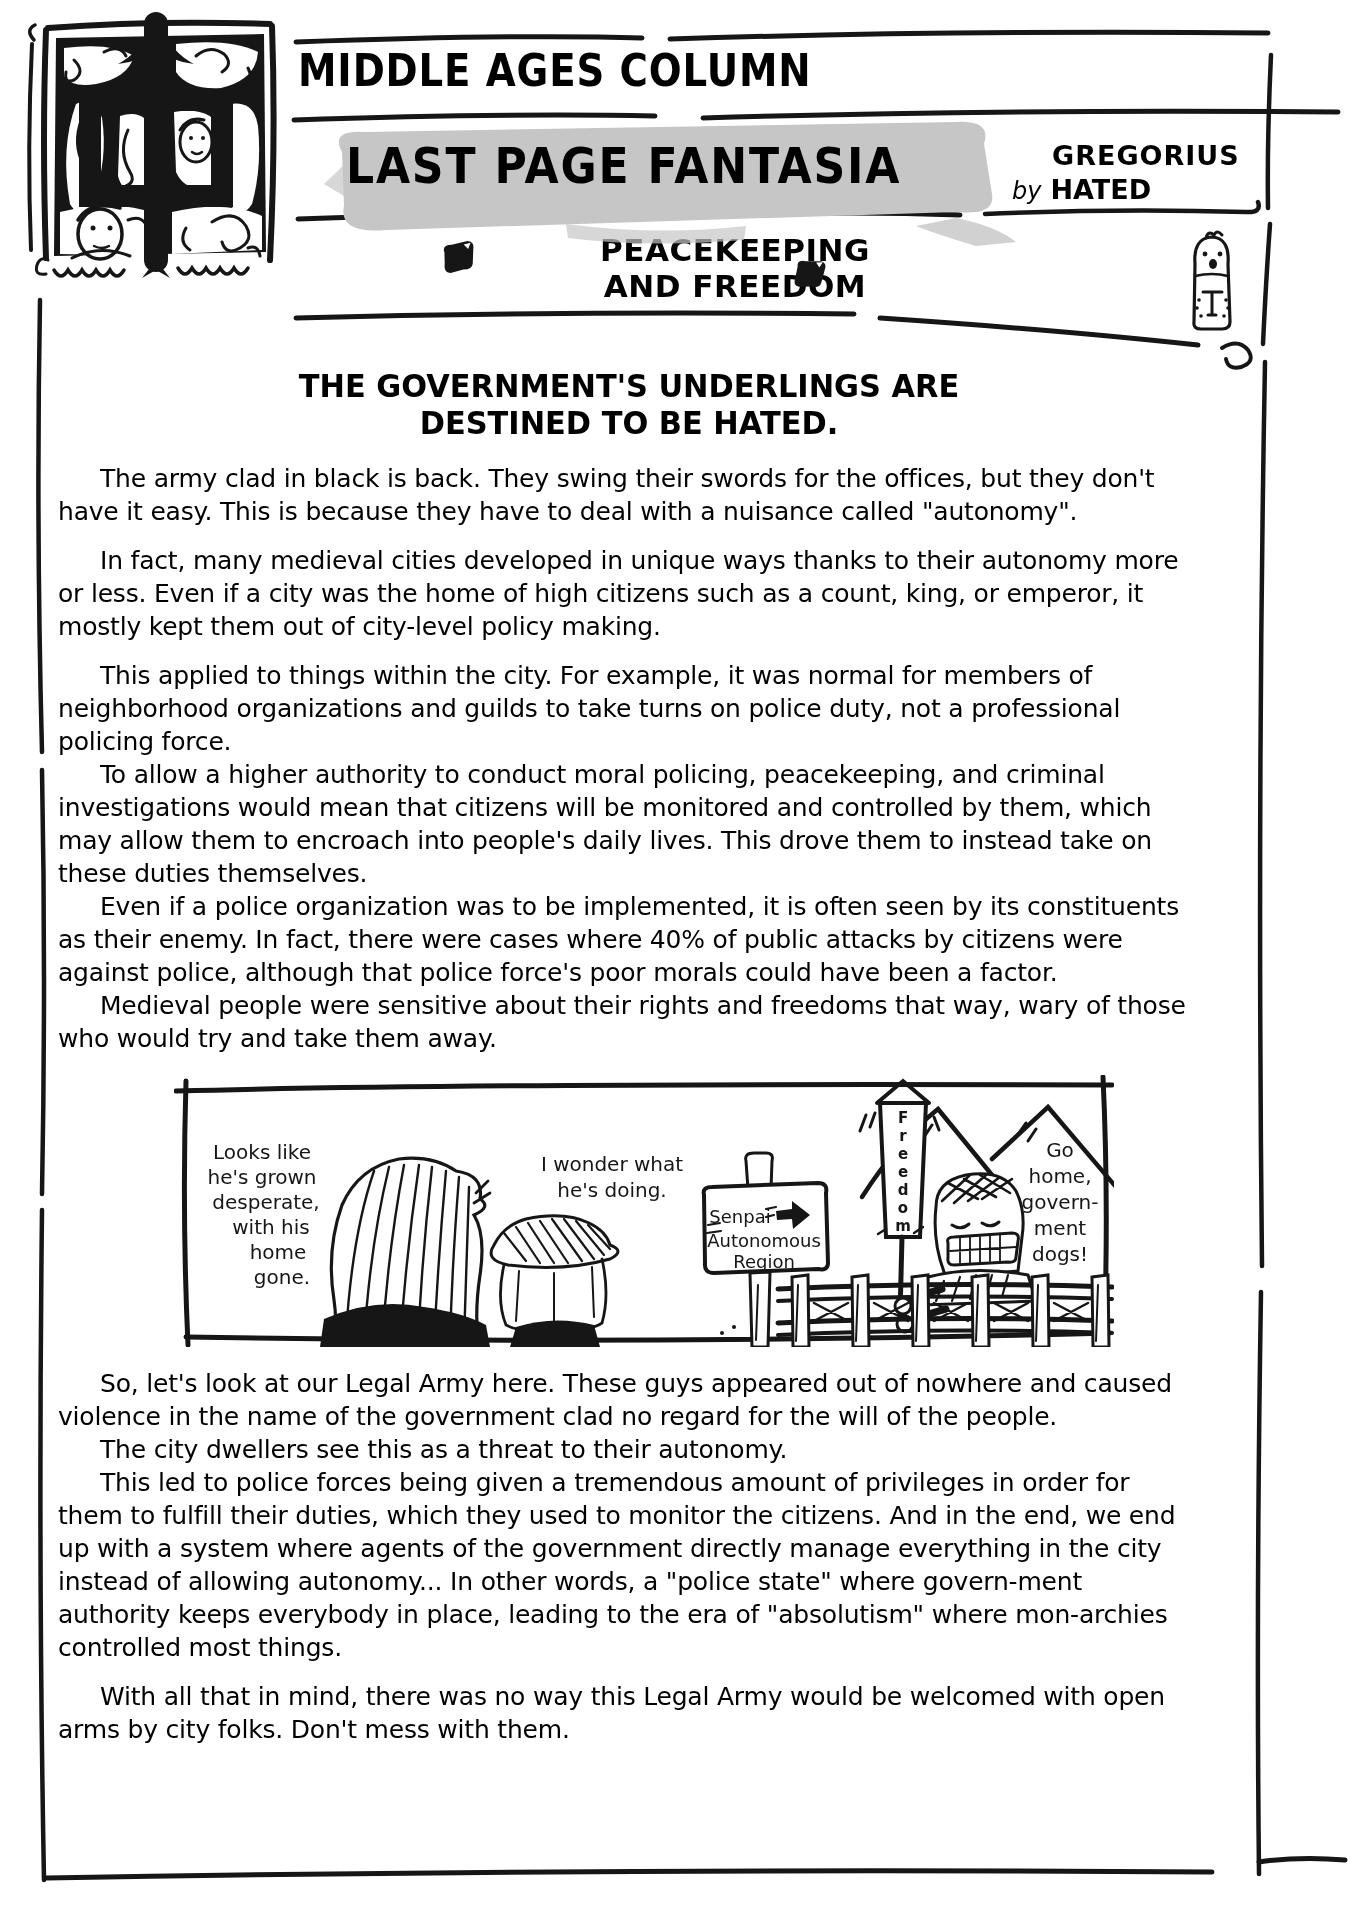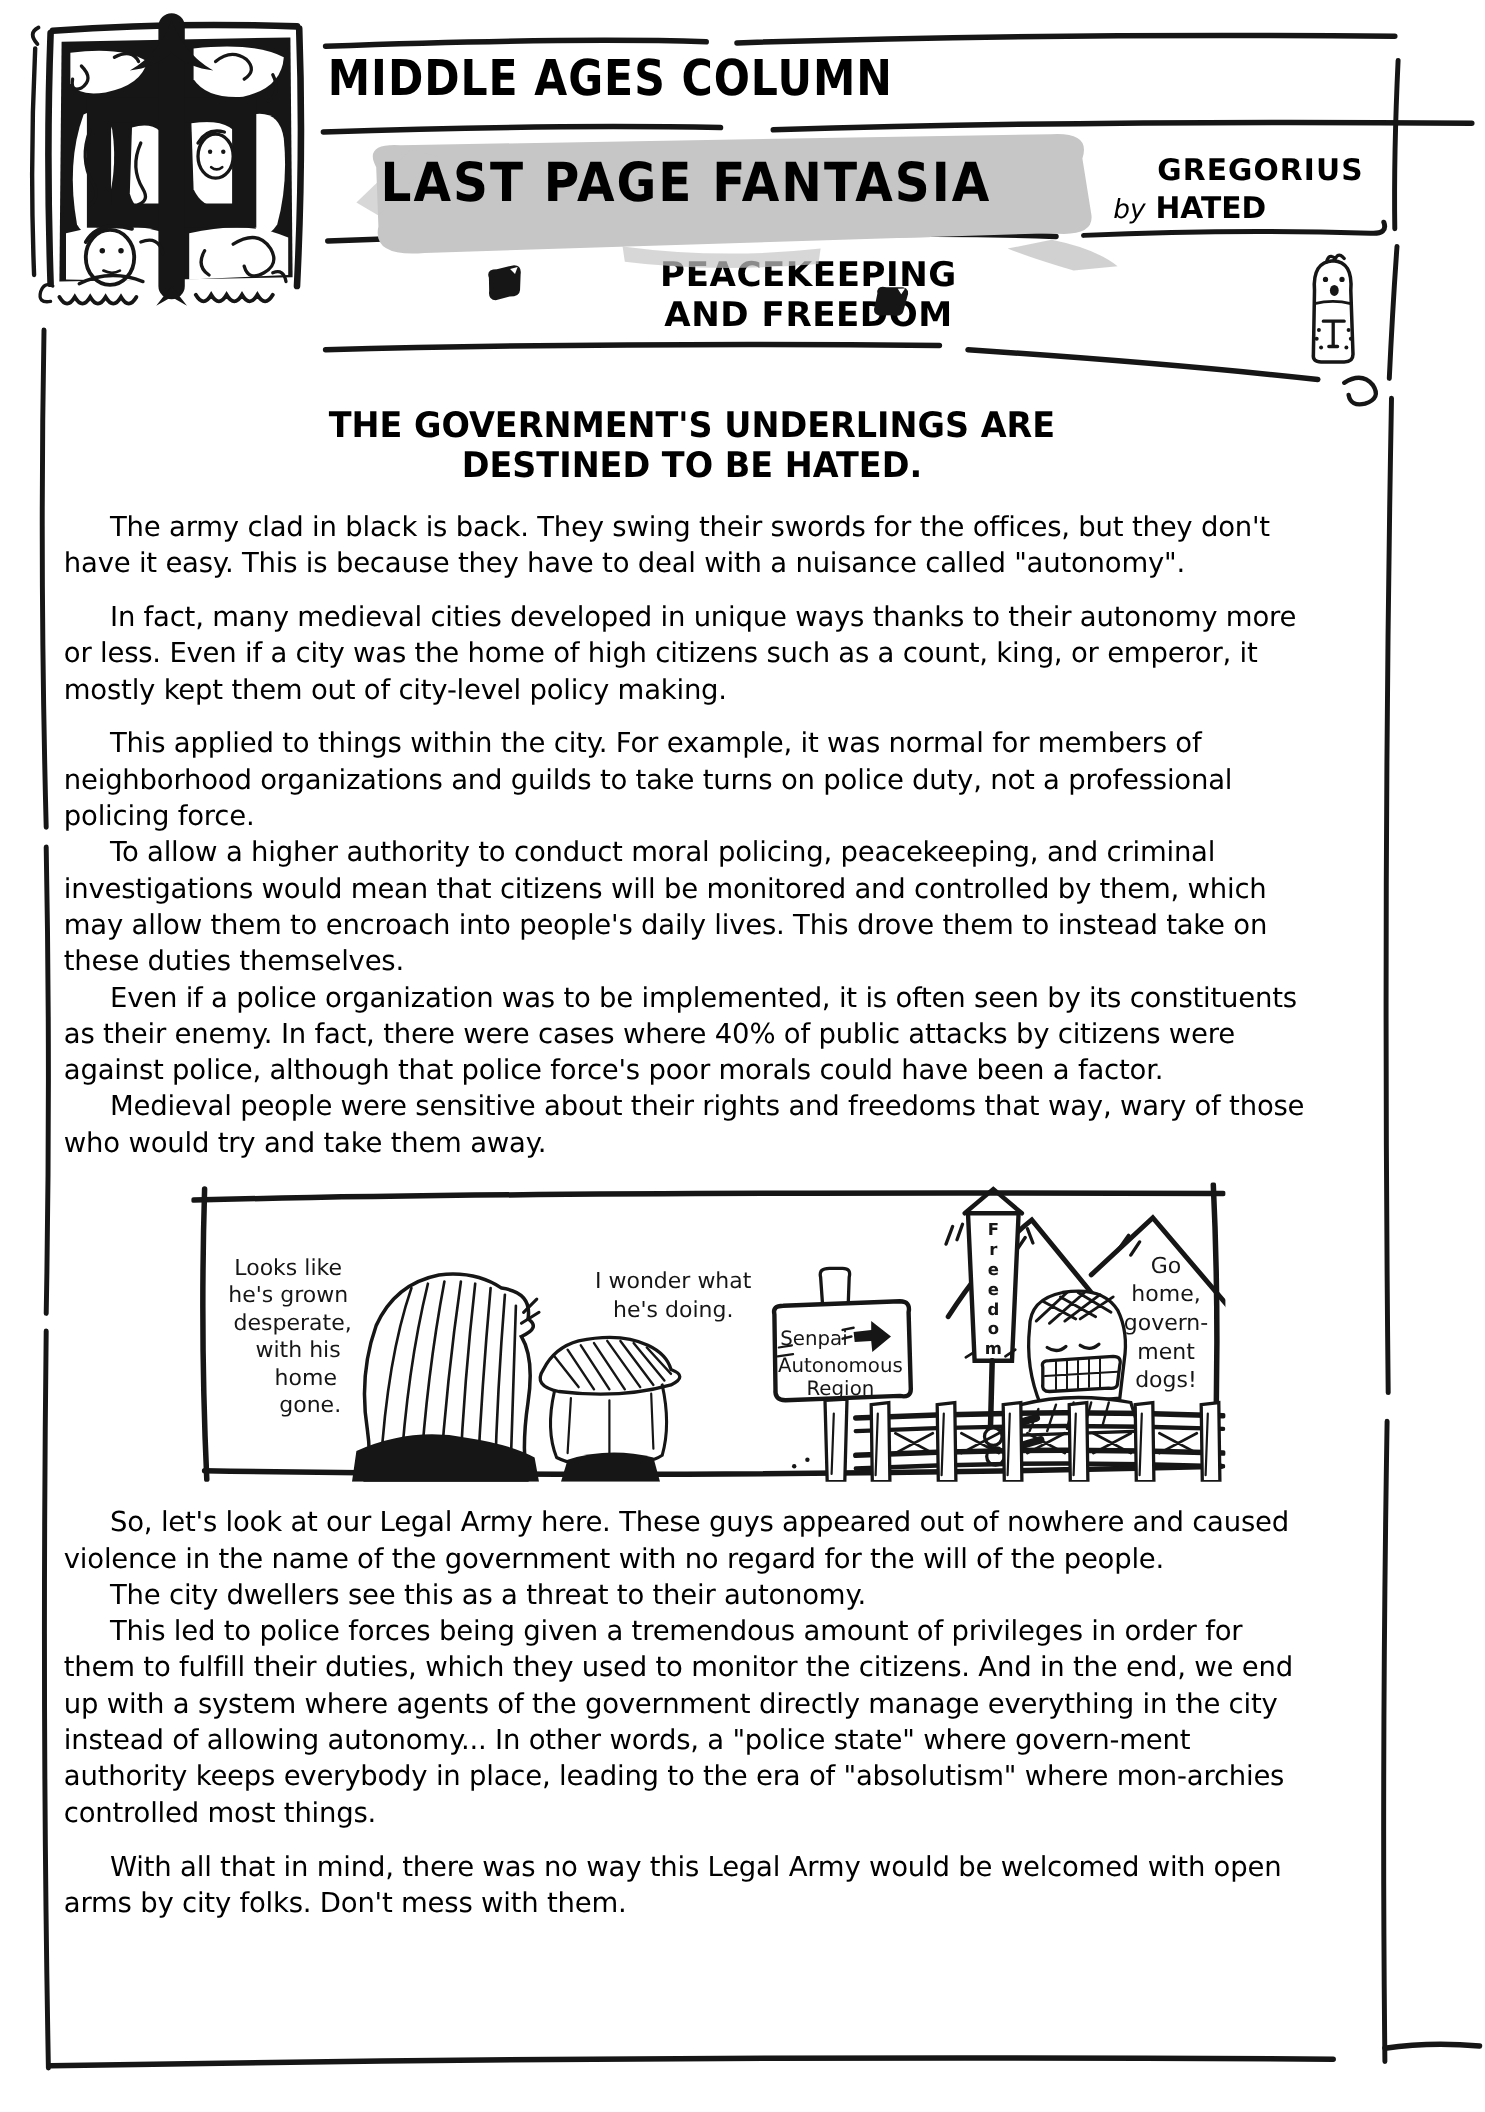--- a/index.html
+++ b/index.html
@@ -278,19 +278,19 @@
         <g stroke="none" fill="#161616">
           <text class="ctext" x="886" y="82" text-anchor="middle">Go</text>
           <text class="ctext" x="886" y="108" text-anchor="middle">home,</text>
           <text class="ctext" x="886" y="134" text-anchor="middle">govern-</text>
           <text class="ctext" x="886" y="160" text-anchor="middle">ment</text>
           <text class="ctext" x="886" y="186" text-anchor="middle">dogs!</text>
         </g>
       </svg>
     </div>
 
-    <p>So, let's look at our Legal Army here. These guys appeared out of nowhere and caused violence in the name of the government with no regard for the will of the people.</p>
+    <p>So, let's look at our Legal Army here. These guys appeared out of nowhere and caused violence in the name of the government clad no regard for the will of the people.</p>
     <p>The city dwellers see this as a threat to their autonomy.</p>
     <p>This led to police forces being given a tremendous amount of privileges in order for them to fulfill their duties, which they used to monitor the citizens. And in the end, we end up with a system where agents of the government directly manage everything in the city instead of allowing autonomy... In other words, a "police state" where govern-ment authority keeps everybody in place, leading to the era of "absolutism" where mon-archies controlled most things.</p>
     <p class="gap">With all that in mind, there was no way this Legal Army would be welcomed with open arms by city folks. Don't mess with them.</p>
   </div>
 
 </div>
 
 </body></html>

